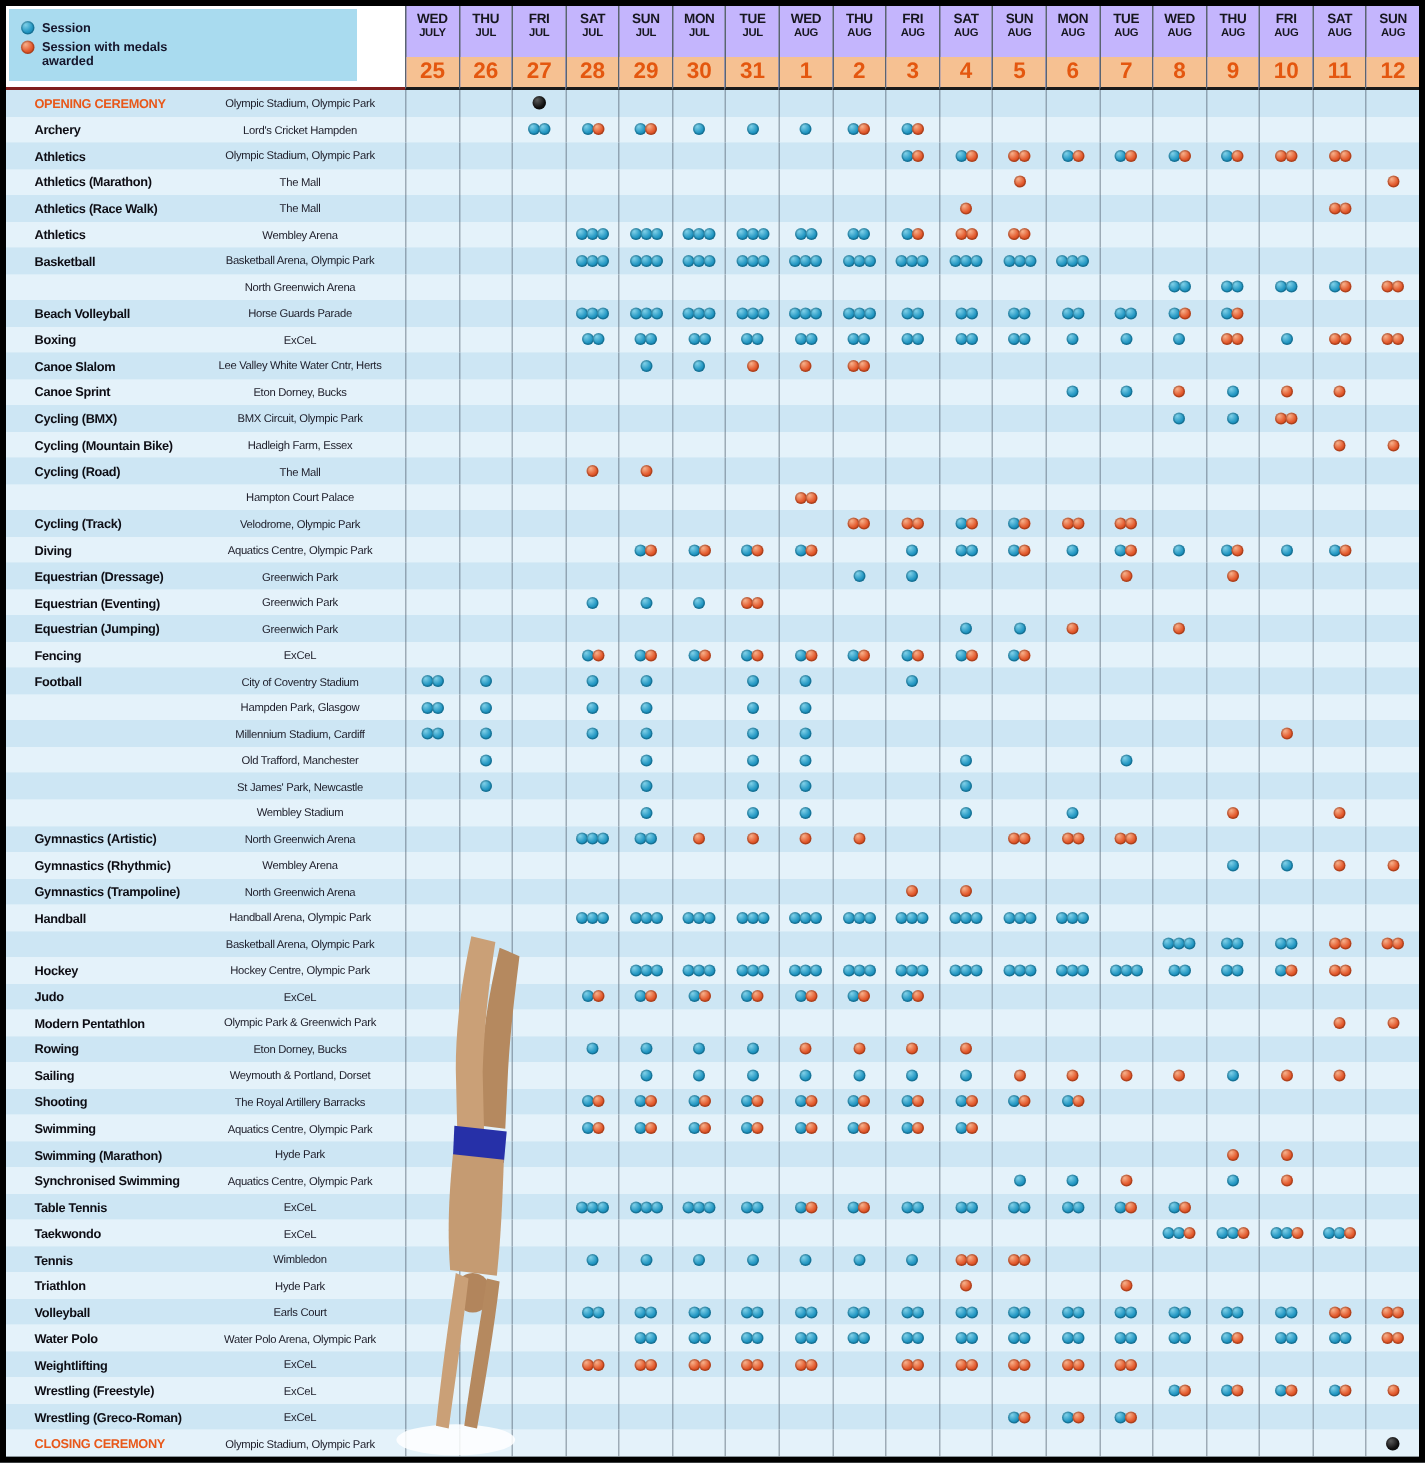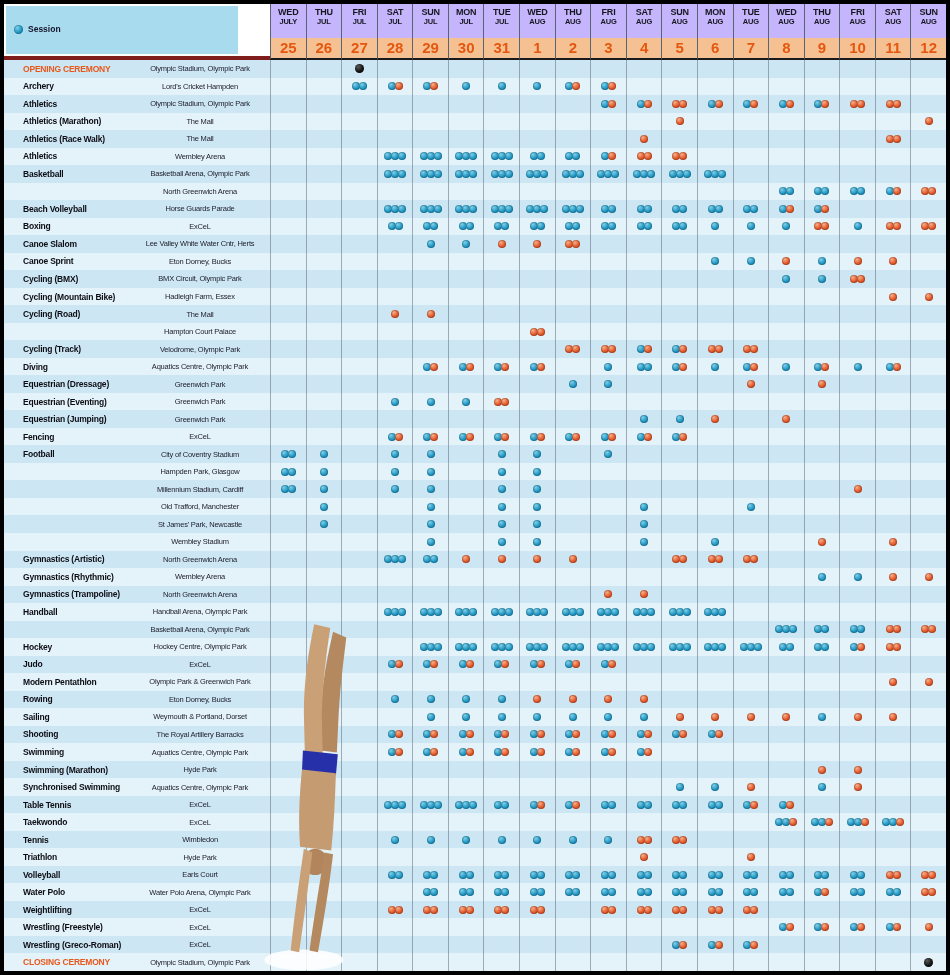--- a/index.html
+++ b/index.html
@@ -3,21 +3,21 @@
 <meta charset="utf-8">
 <style>
   html,body{margin:0;padding:0;background:#222;}
   .poster{width:950px;height:975px;box-sizing:border-box;background:#000;padding:4px;position:relative;
           font-family:"Liberation Sans",sans-serif;}
   .sheet{width:100%;height:100%;background:#dceef8;position:relative;overflow:hidden;}
   .grid{display:grid;width:100%;height:100%;
         grid-template-columns:126px 140px repeat(19,1fr);
         grid-template-rows:56px repeat(52,1fr);}
   
-  .corner{grid-column:1/3;grid-row:1;background:#ffffff;border-bottom:4px solid #7f1d1d;position:relative;padding-left:44px;}
+  .corner{grid-column:1/3;grid-row:1;background:#ffffff;border-bottom:2px solid #7f1d1d;position:relative;padding-left:44px;}
   .legend-box{position:absolute;left:2px;top:2px;width:232px;height:48px;background:#a9dbef;
               display:flex;flex-direction:column;justify-content:center;gap:3px;padding:2px 8px;box-sizing:border-box;}
   .legend-item{display:flex;align-items:flex-start;gap:5px;font-size:8.5px;font-weight:700;color:#14142a;line-height:1.15;}
   .legend-item .dot{margin-top:0;}
   .legend-item span.lbl{max-width:100px;}
   .dh{background:#c4b5fd;border-left:1px solid #5a6470;border-bottom:2px solid #1a1a1a;
       display:flex;flex-direction:column;align-items:center;padding-top:3px;box-sizing:border-box;}
   .dh-day{font-size:9px;font-weight:800;color:#16161e;letter-spacing:-0.2px;}
   .dh-month{font-size:7.5px;font-weight:700;color:#16161e;letter-spacing:-0.2px;}
   .dh-num{margin-top:auto;width:100%;text-align:center;background:#f6c192;color:#e4570f;
@@ -47,20 +47,24 @@
 
 <div class="poster">
   <div class="sheet">
     <div class="grid" id="grid">
       <div class="corner">
         <div class="legend-box">
           <div class="legend-item">
             <span class="dot b"></span>
             <span class="lbl">Session</span>
           </div>
+          <div class="legend-item">
+            <span class="dot o"></span>
+            <span class="lbl">Session with medals awarded</span>
+          </div>
         </div>
       </div>
 
     <div class="dh">
           <div class="dh-day">WED</div>
           <div class="dh-month">JULY</div>
           <div class="dh-num">25</div>
         </div>
         <div class="dh">
           <div class="dh-day">THU</div>

